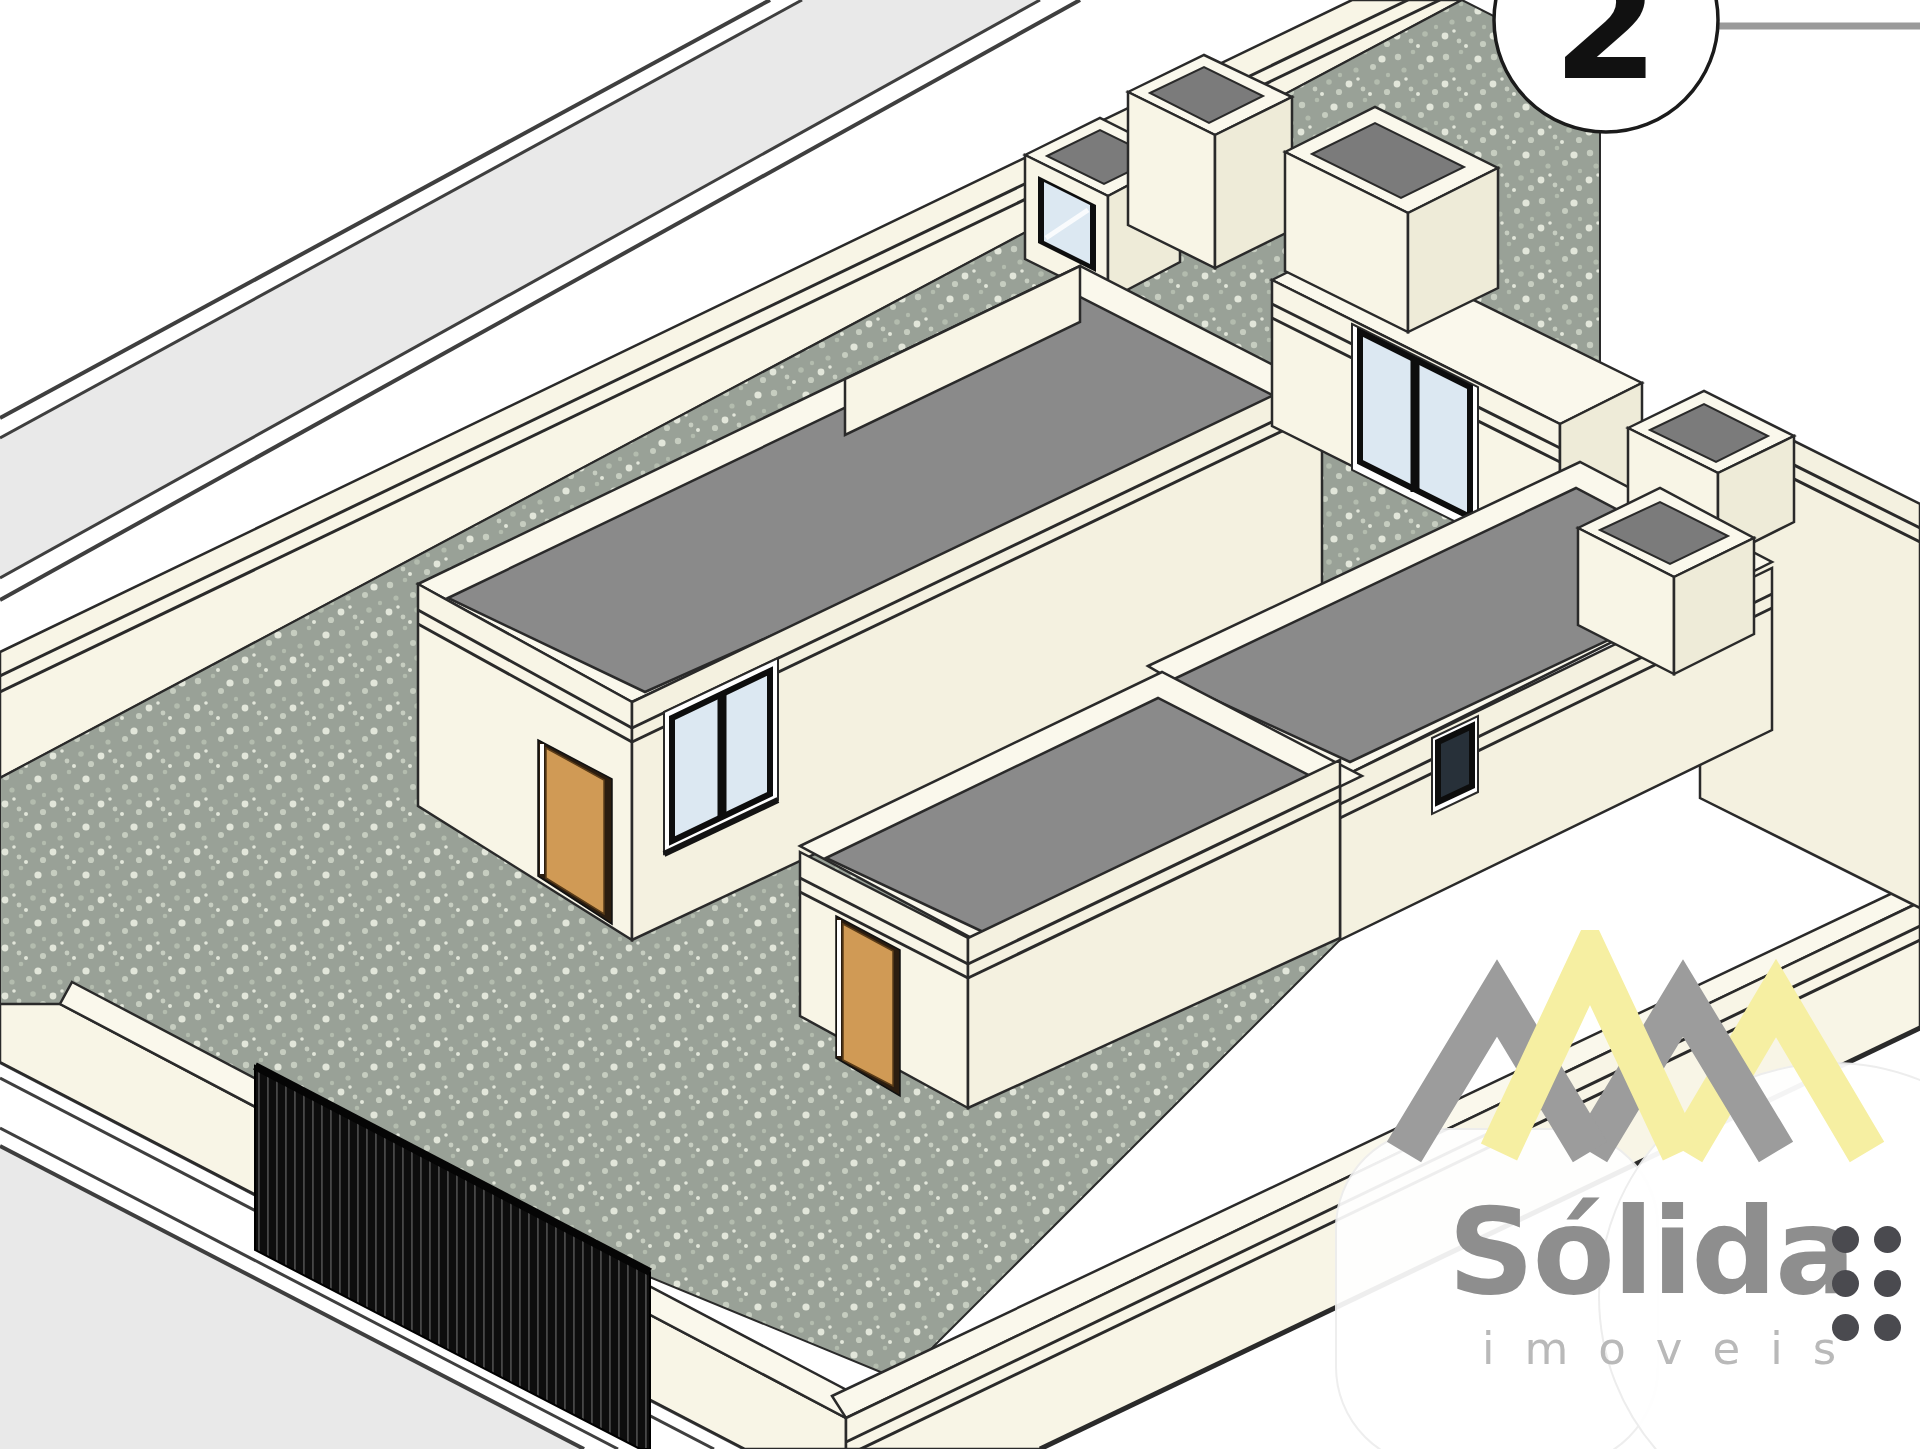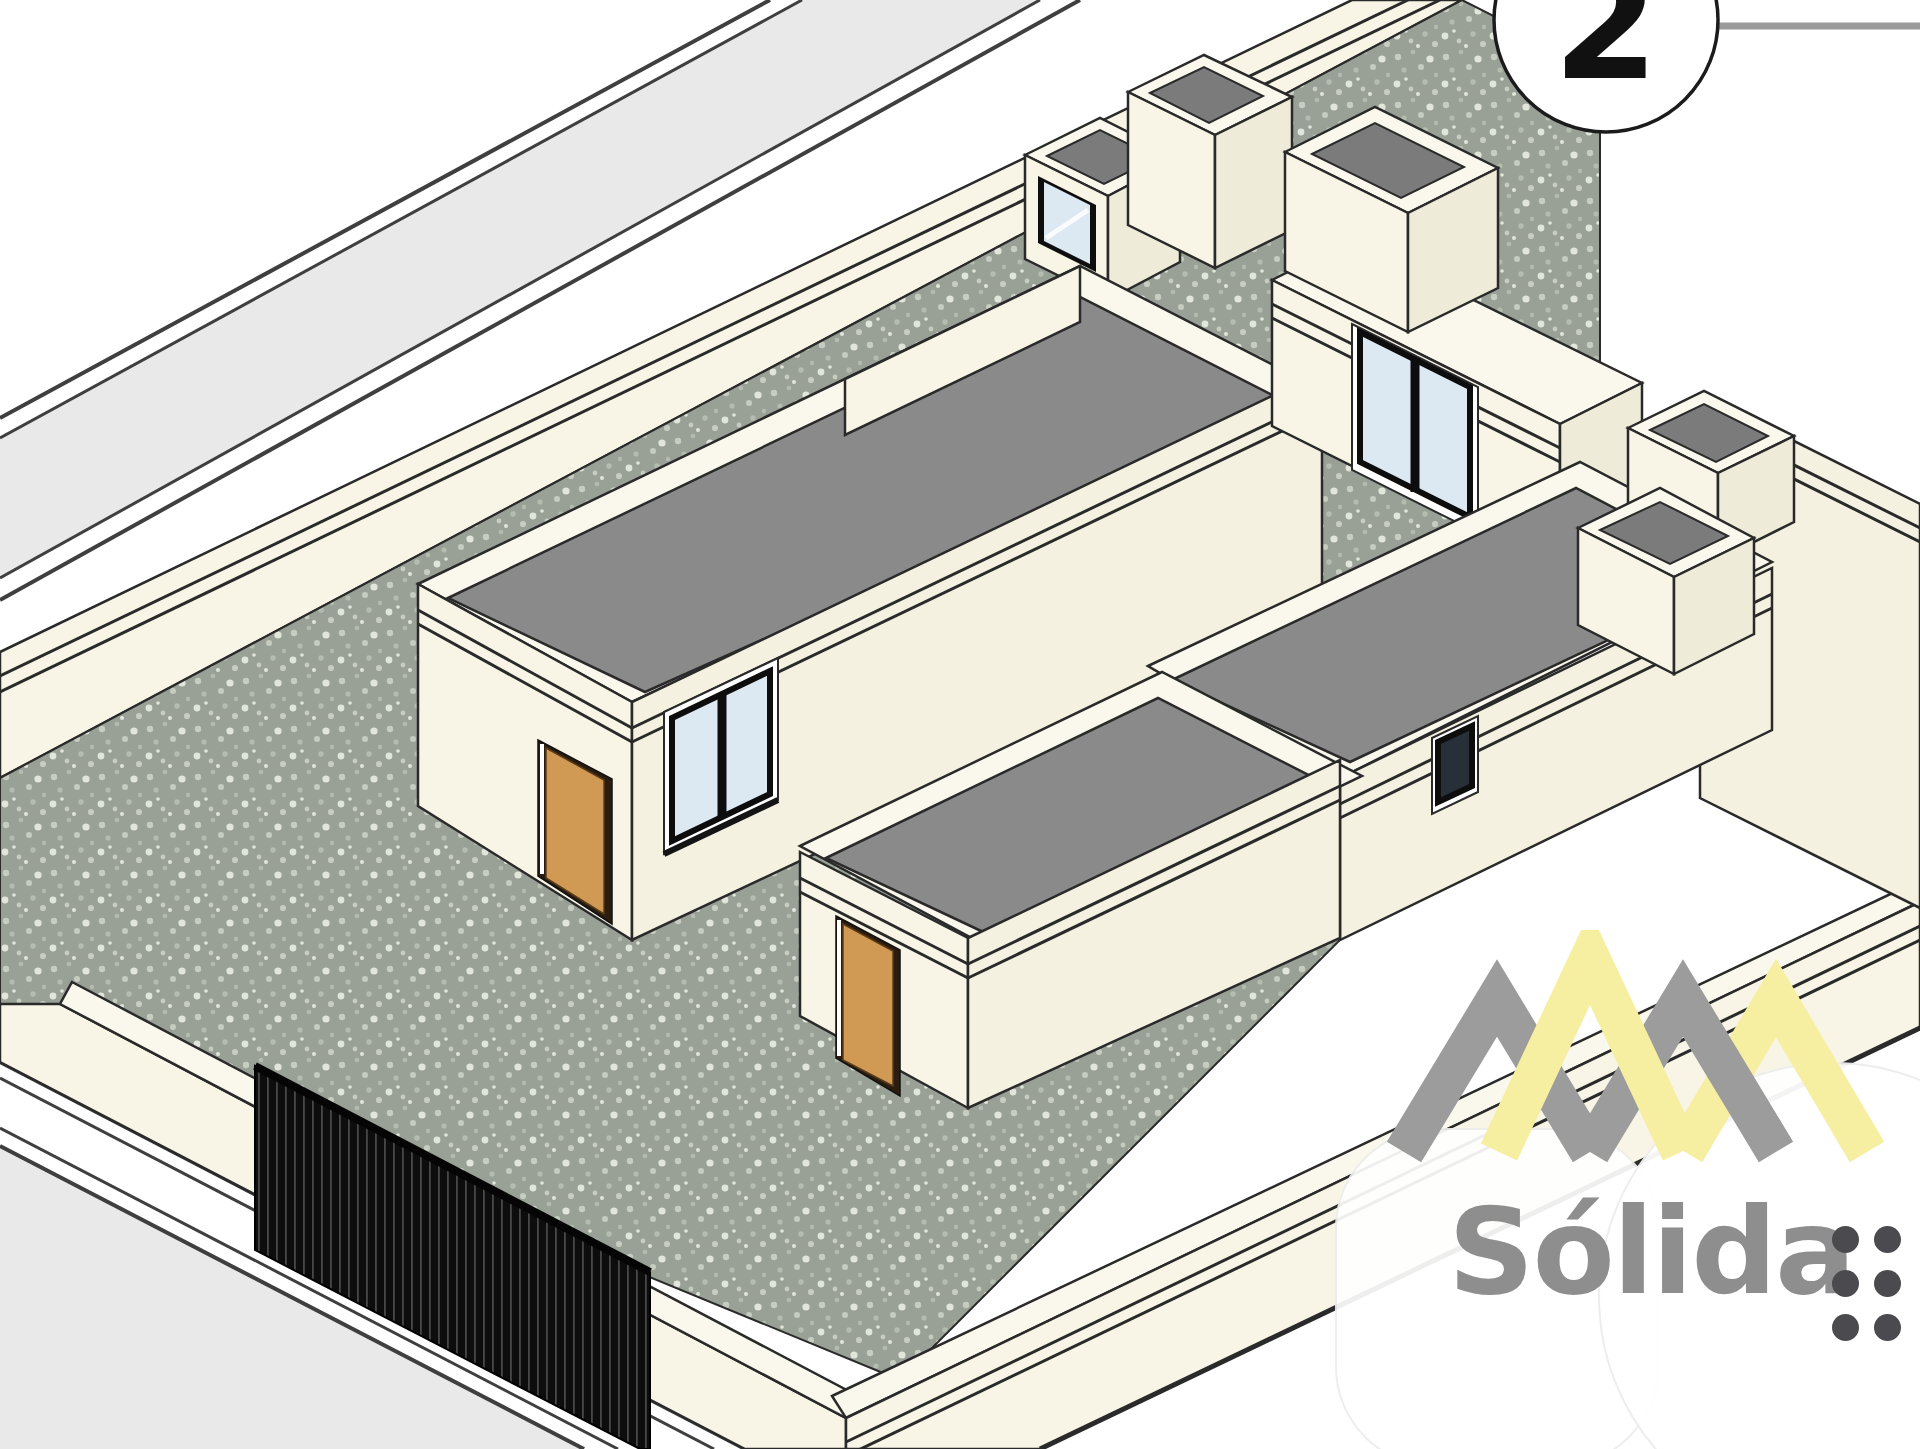--- a/index.html
+++ b/index.html
@@ -248,20 +248,21 @@
   <div class="wm-bubble-rect"></div>
   <div class="wm-bubble-circle"></div>
   <svg class="wm-logo" width="520" height="240" viewBox="0 0 520 240">
 
     <polyline points="305,222 396,68 487,222" fill="none" stroke="var(--brand_yellow)" stroke-width="40"></polyline>
     <polyline points="210,222 303,68 396,222" fill="none" stroke="var(--logo_gray)" stroke-width="40"></polyline>
     <polyline points="24,222 117,68 210,222" fill="none" stroke="var(--logo_gray)" stroke-width="40"></polyline>
     <polyline points="119,222 210,28 301,222" fill="none" stroke="var(--brand_yellow)" stroke-width="40"></polyline>
   </svg>
   <div class="wm-brand">Sólida</div>
+  <div class="wm-tagline">imoveis</div>
   <div class="wm-dots" id="wm-dots">
         <span></span>
         <span></span>
         <span></span>
         <span></span>
         <span></span>
         <span></span>
       </div>
 </div>
 </div>

